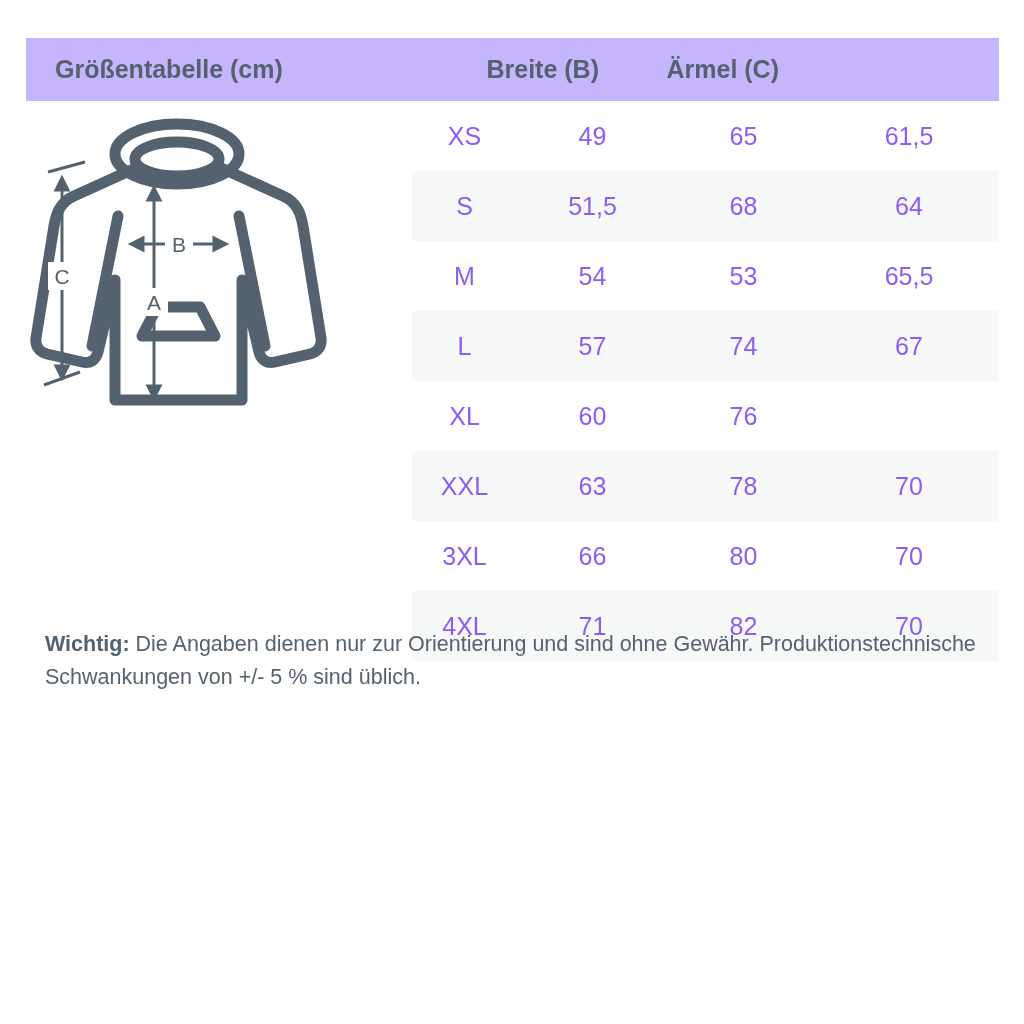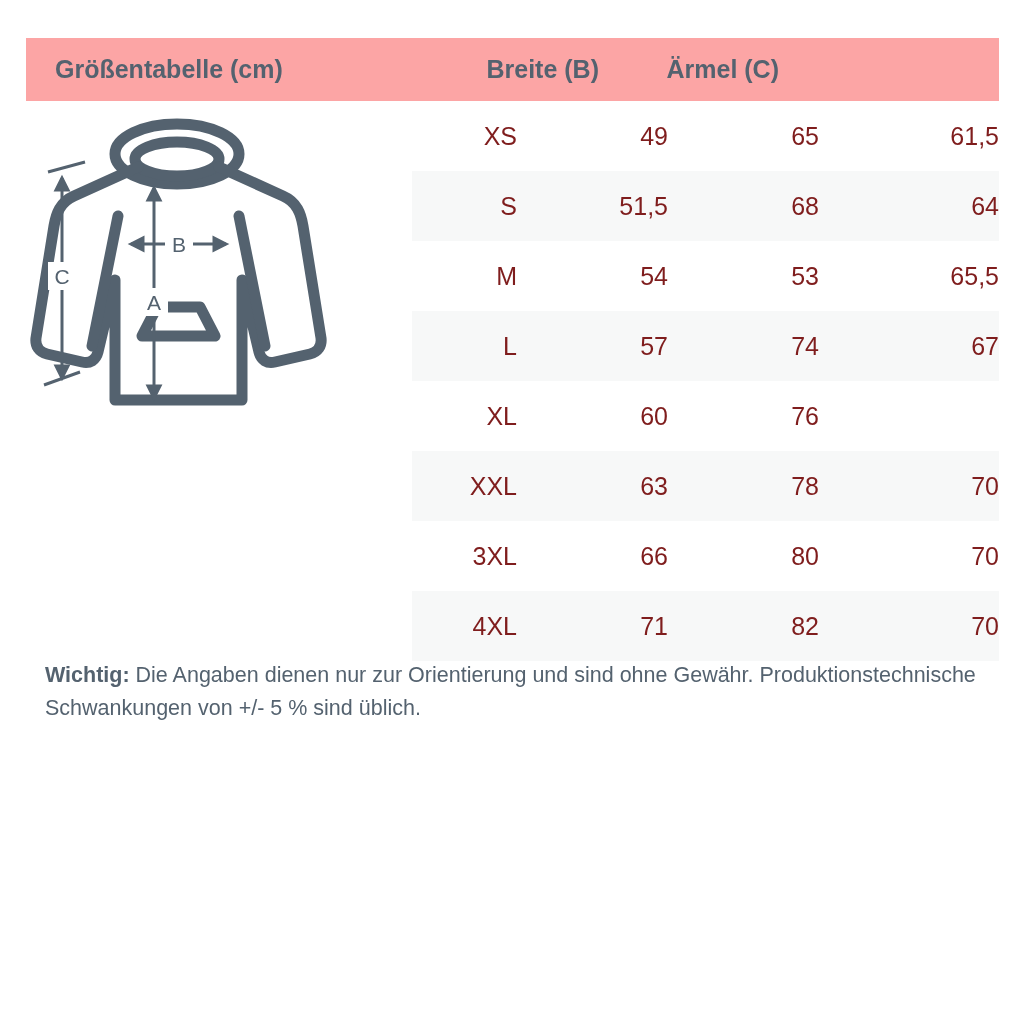--- a/index.html
+++ b/index.html
@@ -22,21 +22,21 @@
     box-sizing: border-box;
   }
 
   
   .header-row {
     position: absolute;
     left: 26px;
     top: 38px;
     width: 973px;
     height: 63px;
-    background: #fca5a5;
+    background: #c4b5fd;
     display: flex;
     align-items: center;
     box-sizing: border-box;
   }
   .header-title {
     flex: 0 0 422px;
     padding-left: 29px;
     font-size: 25px;
     font-weight: bold;
     color: #54626f;
@@ -66,36 +66,36 @@
     display: flex;
     align-items: center;
     height: 70px;
     box-sizing: border-box;
   }
   .row.alt {
     background: #f7f8f8;
   }
   .cell {
     flex: 0 0 151px;
-    text-align: right;
+    text-align: center;
     font-size: 25px;
-    color: #7f1d1d;
+    color: #8b5cf6;
   }
   .cell.size {
     flex: 0 0 105px;
   }
   .cell.sleeve {
     flex: 0 0 180px;
   }
 
   
   .note {
     position: absolute;
     left: 45px;
-    top: 659px;
+    top: 628px;
     width: 950px;
     font-size: 21.5px;
     line-height: 33px;
     color: #54626f;
   }
   .note b {
     font-weight: bold;
   }
 
   

